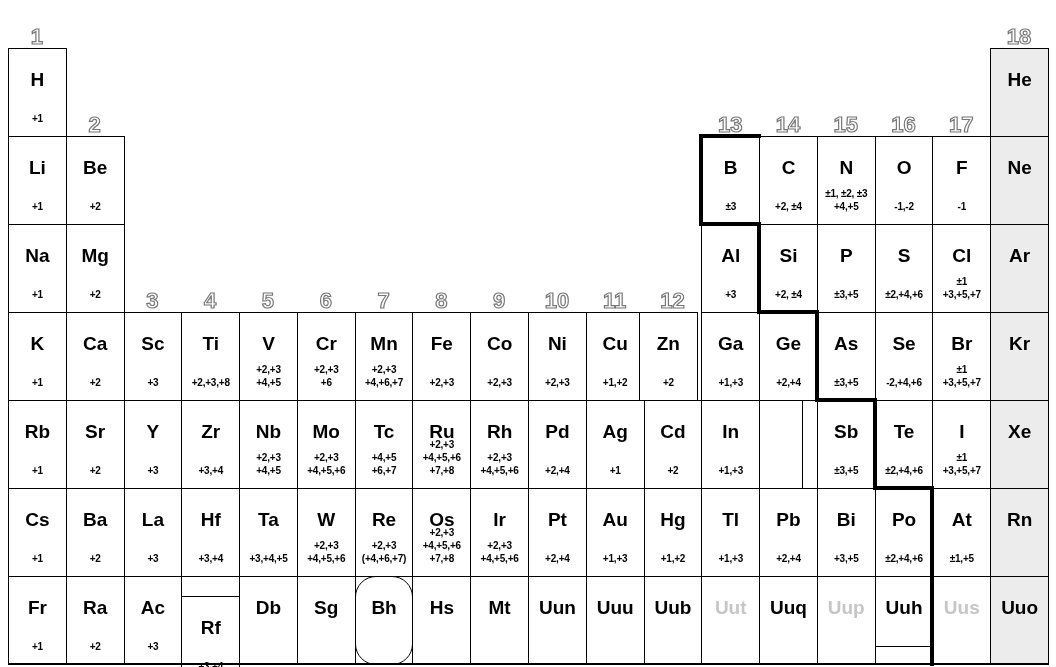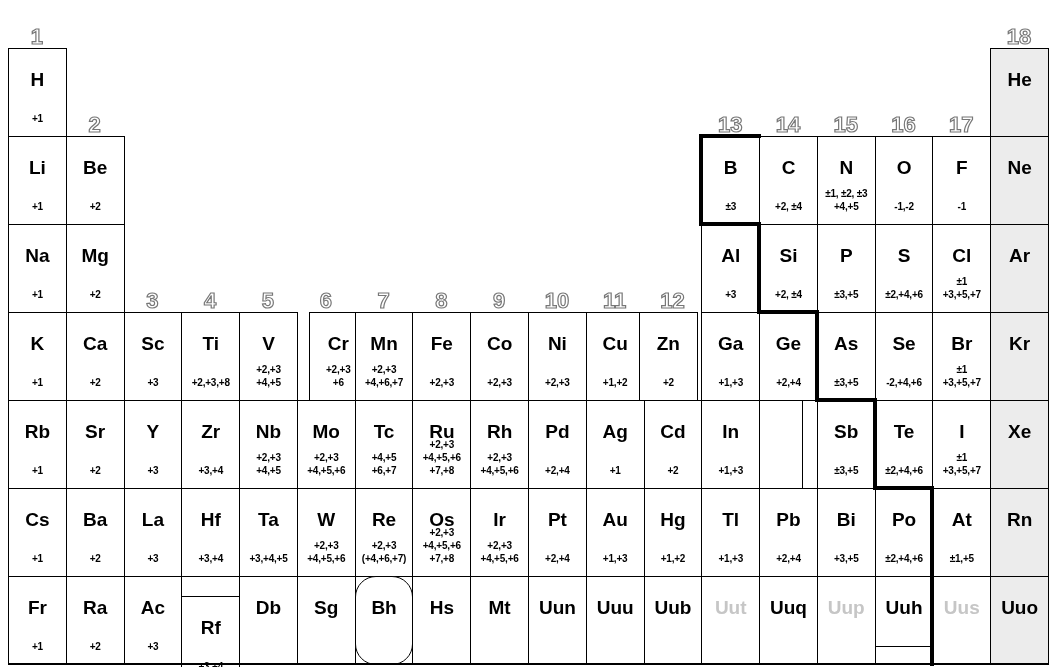--- a/index.html
+++ b/index.html
@@ -183,21 +183,21 @@
           <div>+2,+3,+8</div>
         </div>
       </div>
       <div class="cell" style="left: 239.111px; top: 312px; width: 58.7778px; height: 89px;">
         <div class="sym">V</div>
         <div class="ox">
           <div>+2,+3</div>
           <div>+4,+5</div>
         </div>
       </div>
-      <div class="cell" style="left: 296.889px; top: 312px; width: 58.7778px; height: 89px; margin-left: 12px;">
+      <div class="cell" style="left: 296.889px; top: 312px; width: 58.7778px; height: 89px;">
         <div class="sym">Cr</div>
         <div class="ox">
           <div>+2,+3</div>
           <div>+6</div>
         </div>
       </div>
       <div class="cell" style="left: 354.667px; top: 312px; width: 58.7778px; height: 89px;">
         <div class="sym">Mn</div>
         <div class="ox">
           <div>+2,+3</div>

